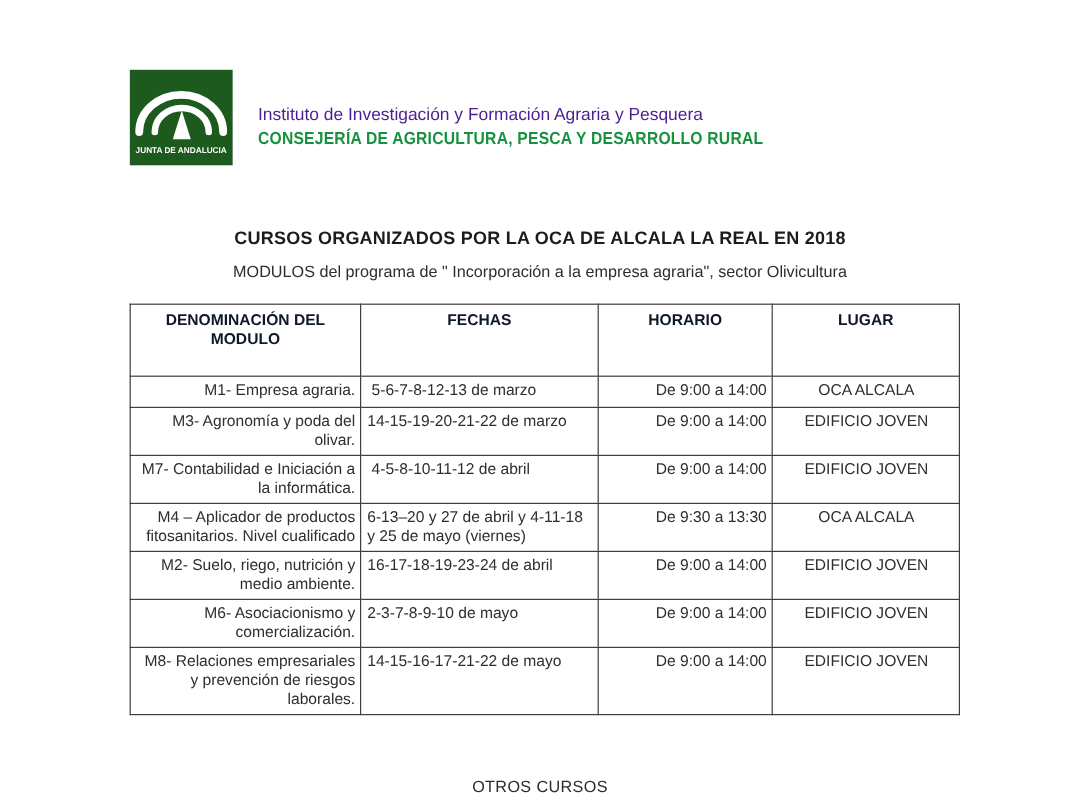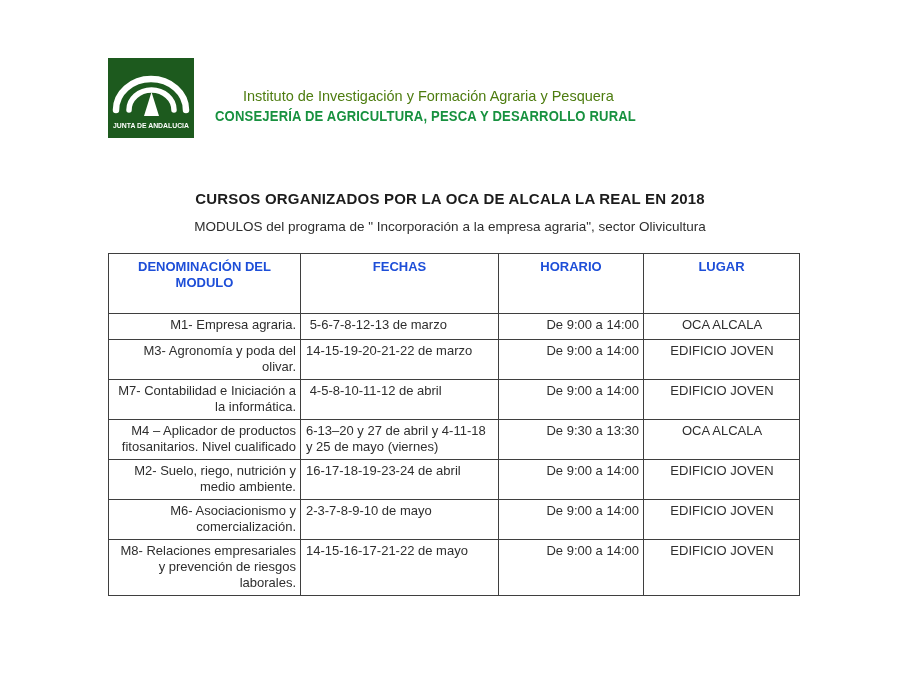--- a/index.html
+++ b/index.html
@@ -6,36 +6,36 @@
   html,body { background:#ffffff; }
   .page {
     position:relative; width:900px; height:675px; background:#ffffff;
     font-family:"Liberation Sans","DejaVu Sans",sans-serif; color:#333;
     overflow:hidden;
   }
   
   .letterhead { position:absolute; left:108px; top:58px; display:flex; }
   .logo-box { width:86px; height:80px; flex:0 0 auto; }
   .org-lines { margin-left:21px; padding-top:29px; white-space:nowrap; }
-  .org-line1 { font-size:14.5px; color:#4d7c0f; line-height:19px;margin-left:28px; }
+  .org-line1 { font-size:14.5px; color:#4c1d95; line-height:19px; }
   .org-line2 { font-size:14.5px; font-weight:bold; color:#17913f; line-height:20px;
                transform:scaleX(.9); transform-origin:0 50%; letter-spacing:.2px; }
   
   .doc-title { position:absolute; top:190px; left:0; width:100%; text-align:center;
                font-size:15px; font-weight:bold; color:#1c1c1c; letter-spacing:.2px; }
   .doc-subtitle { position:absolute; top:219px; left:0; width:100%; text-align:center;
                   font-size:13.5px; color:#2e2e2e; }
   
   table.courses { position:absolute; left:108px; top:253px; width:691px;
                   border-collapse:collapse; table-layout:fixed;
                   font-size:13px; color:#2e2e2e; }
   table.courses th, table.courses td { border:1px solid #3f3f3f; vertical-align:top;
                   line-height:16px; white-space:pre-wrap; overflow:hidden; }
   table.courses th { font-size:13px; font-weight:bold; text-align:center;
-                  padding:5px 3px 0 3px; height:60px; color:#1d4ed8; }
+                  padding:5px 3px 0 3px; height:60px; color:#0f172a; }
   table.courses td { padding:3px 4px 4px 5px; }
   table.courses td.c0 { text-align:right; }
   table.courses td.c1 { text-align:left; }
   table.courses td.c2 { text-align:right; }
   table.courses td.c3 { text-align:center; }
   tr.r0 td { height:26px; }
   
   .footer-line { position:absolute; top:648px; left:0; width:100%; text-align:center;
                  font-size:13.5px; color:#2b2b2b; letter-spacing:.3px; }
 </style>
@@ -117,14 +117,15 @@
         </tr>
         <tr class="r6">
           <td class="c0">M8- Relaciones empresariales y prevención de riesgos laborales.</td>
           <td class="c1">14-15-16-17-21-22 de mayo</td>
           <td class="c2">De 9:00 a 14:00</td>
           <td class="c3">EDIFICIO JOVEN</td>
         </tr>
       </tbody>
   </table>
 
+  <div class="footer-line">OTROS CURSOS</div>
 
 </div>
 
 </body></html>

